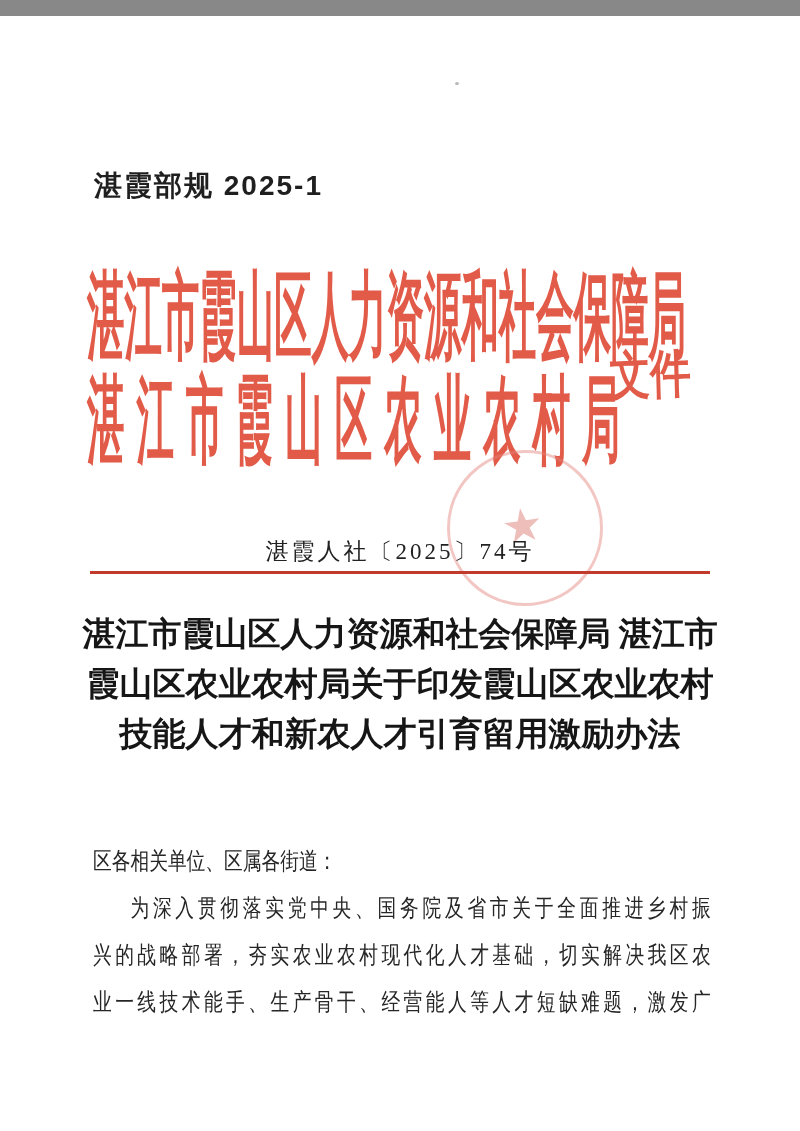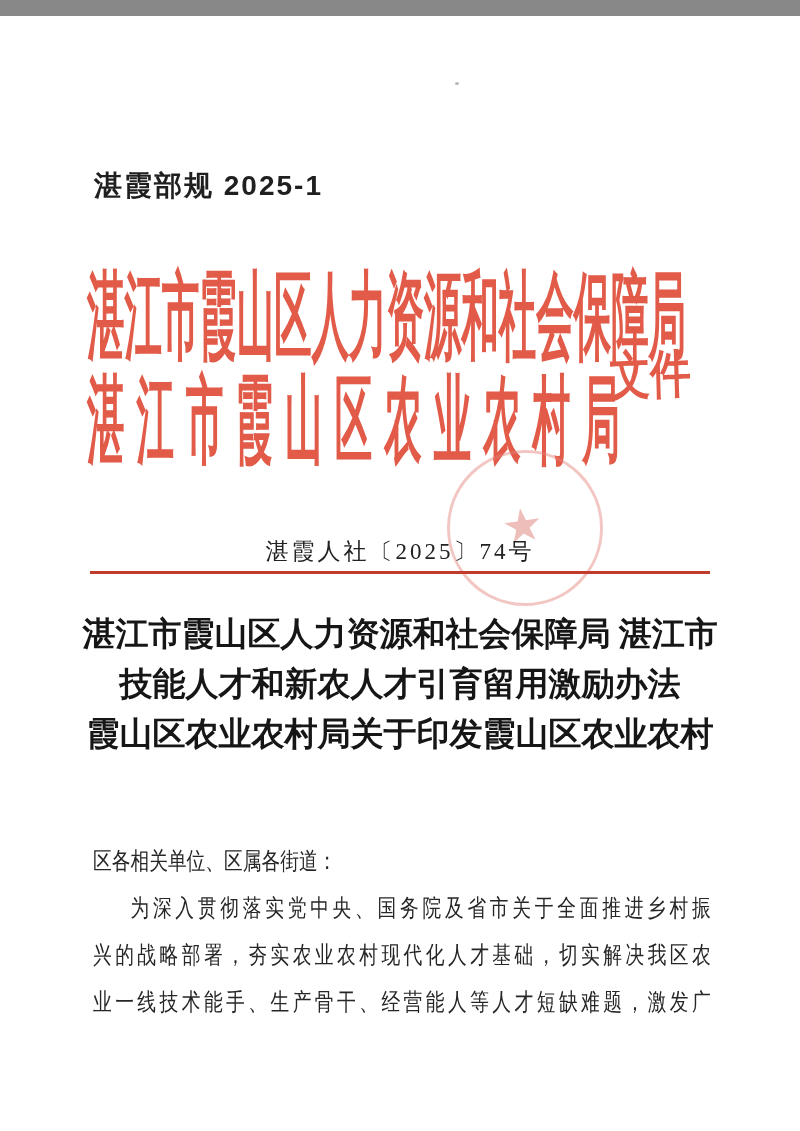--- a/index.html
+++ b/index.html
@@ -102,22 +102,22 @@
   <div class="seal">
     <span class="seal-star">★</span>
   </div>
 
   <div class="doc-no">湛霞人社〔2025〕74号</div>
 
   <div class="red-rule"></div>
 
   <div class="title">
     <div>湛江市霞山区人力资源和社会保障局 湛江市</div>
+    <div>霞山区农业农村局关于印发霞山区农业农村</div>
     <div>技能人才和新农人才引育留用激励办法</div>
-    <div>霞山区农业农村局关于印发霞山区农业农村</div>
   </div>
 
   <div class="body">
     <div class="salutation">区各相关单位、区属各街道：</div>
     <div class="p-line indent">为深入贯彻落实党中央、国务院及省市关于全面推进乡村振</div>
     <div class="p-line">兴的战略部署，夯实农业农村现代化人才基础，切实解决我区农</div>
     <div class="p-line">业一线技术能手、生产骨干、经营能人等人才短缺难题，激发广</div>
   </div>
 
   <div class="speck"></div>

